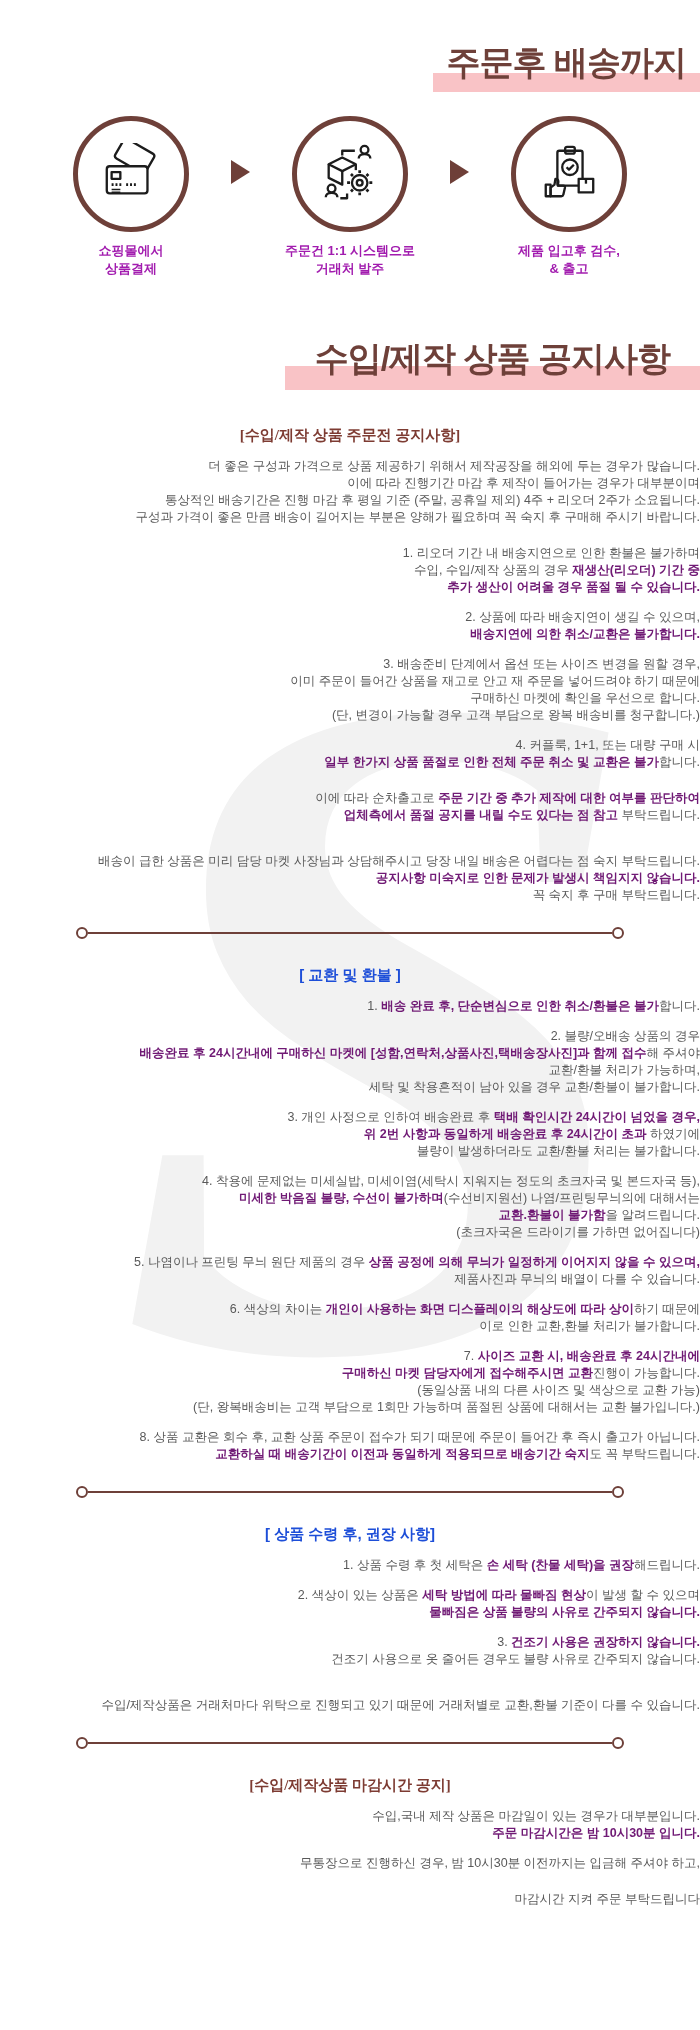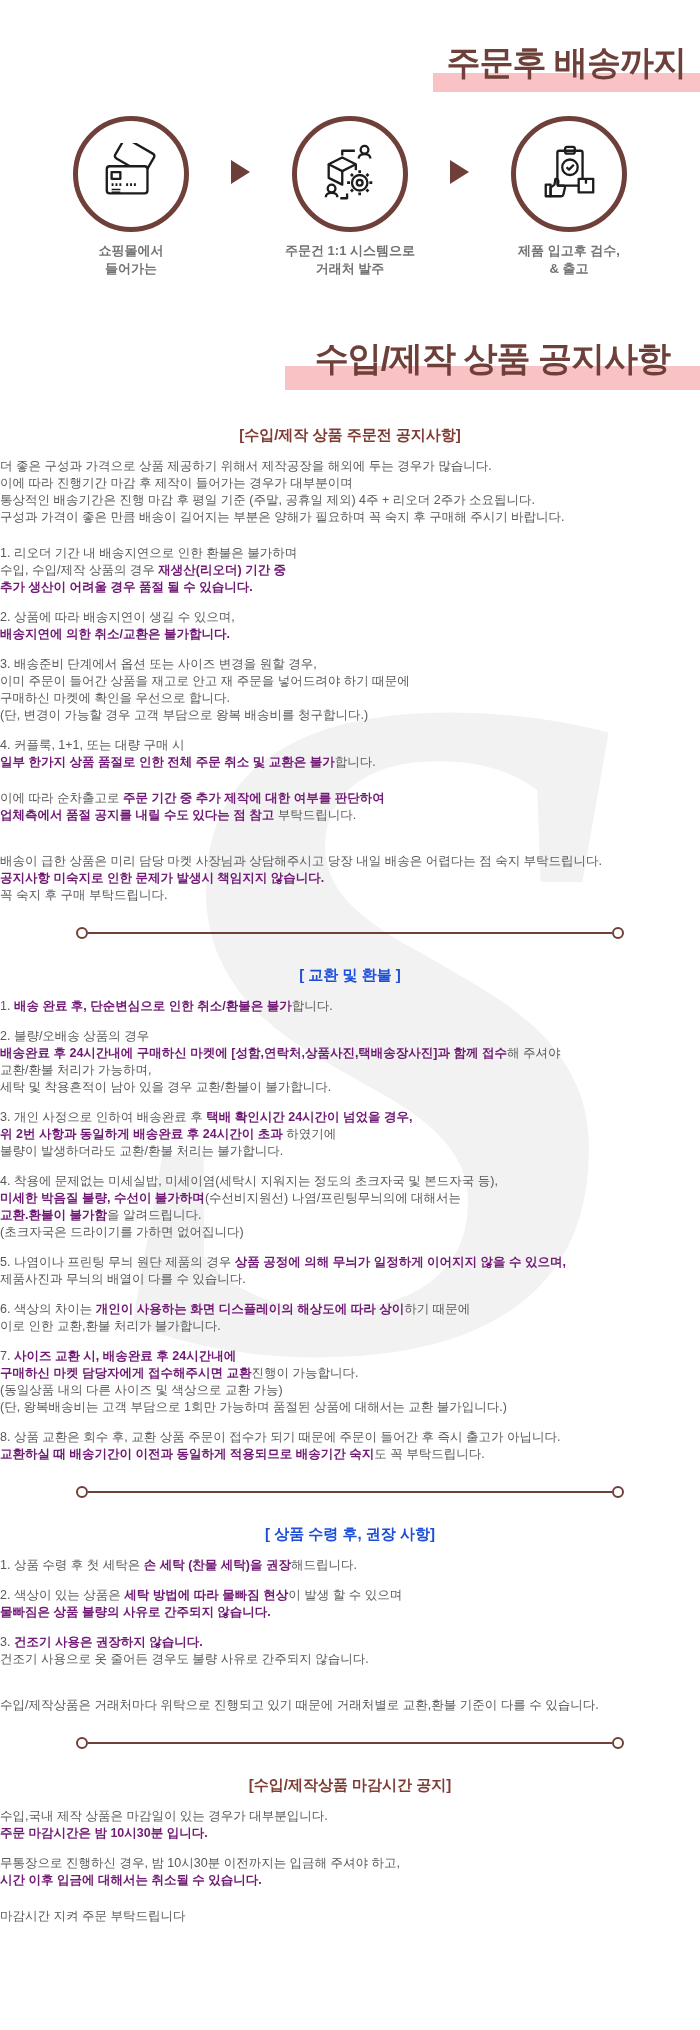--- a/index.html
+++ b/index.html
@@ -24,29 +24,29 @@
   .big-title.second .hl { padding:0 30px 8px 30px; background-image:linear-gradient(to top,#f9c3c6 44%,transparent 44%); }
 
   
   .steps { margin-top:24px; display:flex; justify-content:center; align-items:flex-start; gap:14px; }
   .step { width:172px; text-align:center; }
   .step-circle {
     width:106px; height:106px; margin:0 auto; border:5px solid #6e4039; border-radius:50%;
     display:flex; align-items:center; justify-content:center; background:#fff;
   }
   .step-circle svg { width:62px; height:62px; }
-  .step-label { margin-top:10px; font-size:13px; line-height:18px; font-weight:700; color:#737373; }
+  .step-label { margin-top:10px; font-size:13px; line-height:18px; font-weight:700; color:#a21caf; }
   .arrow { margin-top:44px; width:0; height:0; border-top:12px solid transparent; border-bottom:12px solid transparent; border-left:19px solid #6e3f38; }
 
   
   .section-heading { text-align:center; font-size:15px; font-weight:700; margin:0 0 13px 0; }
-  .heading-maroon { color:#7d3b32; }
+  .heading-maroon { color:#7d3b32;font-family:Liberation Serif, serif; }
   .heading-dark   { color:#1d4ed8; }
   .first-heading  { margin-top:36px; }
-  .block { text-align:left; color:#595959; font-size:12.5px; margin-bottom:13px; }
+  .block { text-align:right; color:#595959; font-size:12.5px; margin-bottom:13px; }
   .block .ln { line-height:17px; }
   .red { color:#701a75; font-weight:700; }
   .gap-sm { height:6px; }
   .gap-md { height:16px; }
 
   .divider { position:relative; width:524px; height:2px; background:#6e4039; margin:28px auto 32px auto; }
   .divider::before, .divider::after {
     content:""; position:absolute; top:-5px; width:8px; height:8px;
     border:2.5px solid #6e4039; border-radius:50%; background:#fff;
   }
@@ -72,21 +72,21 @@
           <svg viewBox="0 0 64 64" fill="none" stroke="#1c1c1c" stroke-width="2.4" stroke-linejoin="round">
             <rect x="18" y="2" width="36" height="23" rx="3" transform="rotate(30 36 13)"></rect>
             <rect x="7" y="24" width="42" height="28" rx="3" fill="#ffffff"></rect>
             <rect x="12" y="30" width="9" height="7"></rect>
             <path d="M12 43h2M16 43h2M20 43h2M27 43h2M31 43h2M35 43h2" stroke-width="3"></path>
             <path d="M12 48h9M12 51h9" stroke-width="1.8"></path>
           </svg>
         </div>
         <div class="step-label">
           <div>쇼핑몰에서</div>
-          <div>들어가는</div>
+          <div>상품결제</div>
         </div>
       </div>
 
       <div class="arrow"></div>
 
       <div class="step">
         <div class="step-circle">
           <svg viewBox="0 0 64 64" fill="none" stroke="#1c1c1c" stroke-width="2.4" stroke-linejoin="round">
             <path d="M10 22l14-7 14 7-14 7z"></path>
             <path d="M10 22v14l14 7V29"></path>
@@ -237,21 +237,20 @@
 
     <div class="divider"></div>
 
     <h2 class="section-heading heading-maroon">[수입/제작상품 마감시간 공지]</h2>
     <div class="block">
         <div class="ln"><span>수입,국내 제작 상품은 마감일이 있는 경우가 대부분입니다.</span></div>
         <div class="ln"><span class="red">주문 마감시간은 밤 10시30분 입니다.</span></div>
       </div>
     <div class="block">
         <div class="ln"><span>무통장으로 진행하신 경우, 밤 10시30분 이전까지는 입금해 주셔야 하고,</span></div>
-        <div class="ln"><span class="red">시간 이후 입금에 대해서는 취소될 수 있습니다.</span></div>
       </div>
     <div class="gap-sm"></div>
     <div class="block">
         <div class="ln"><span>마감시간 지켜 주문 부탁드립니다</span></div>
       </div>
 
   </div>
 </div>
 
 </body></html>

